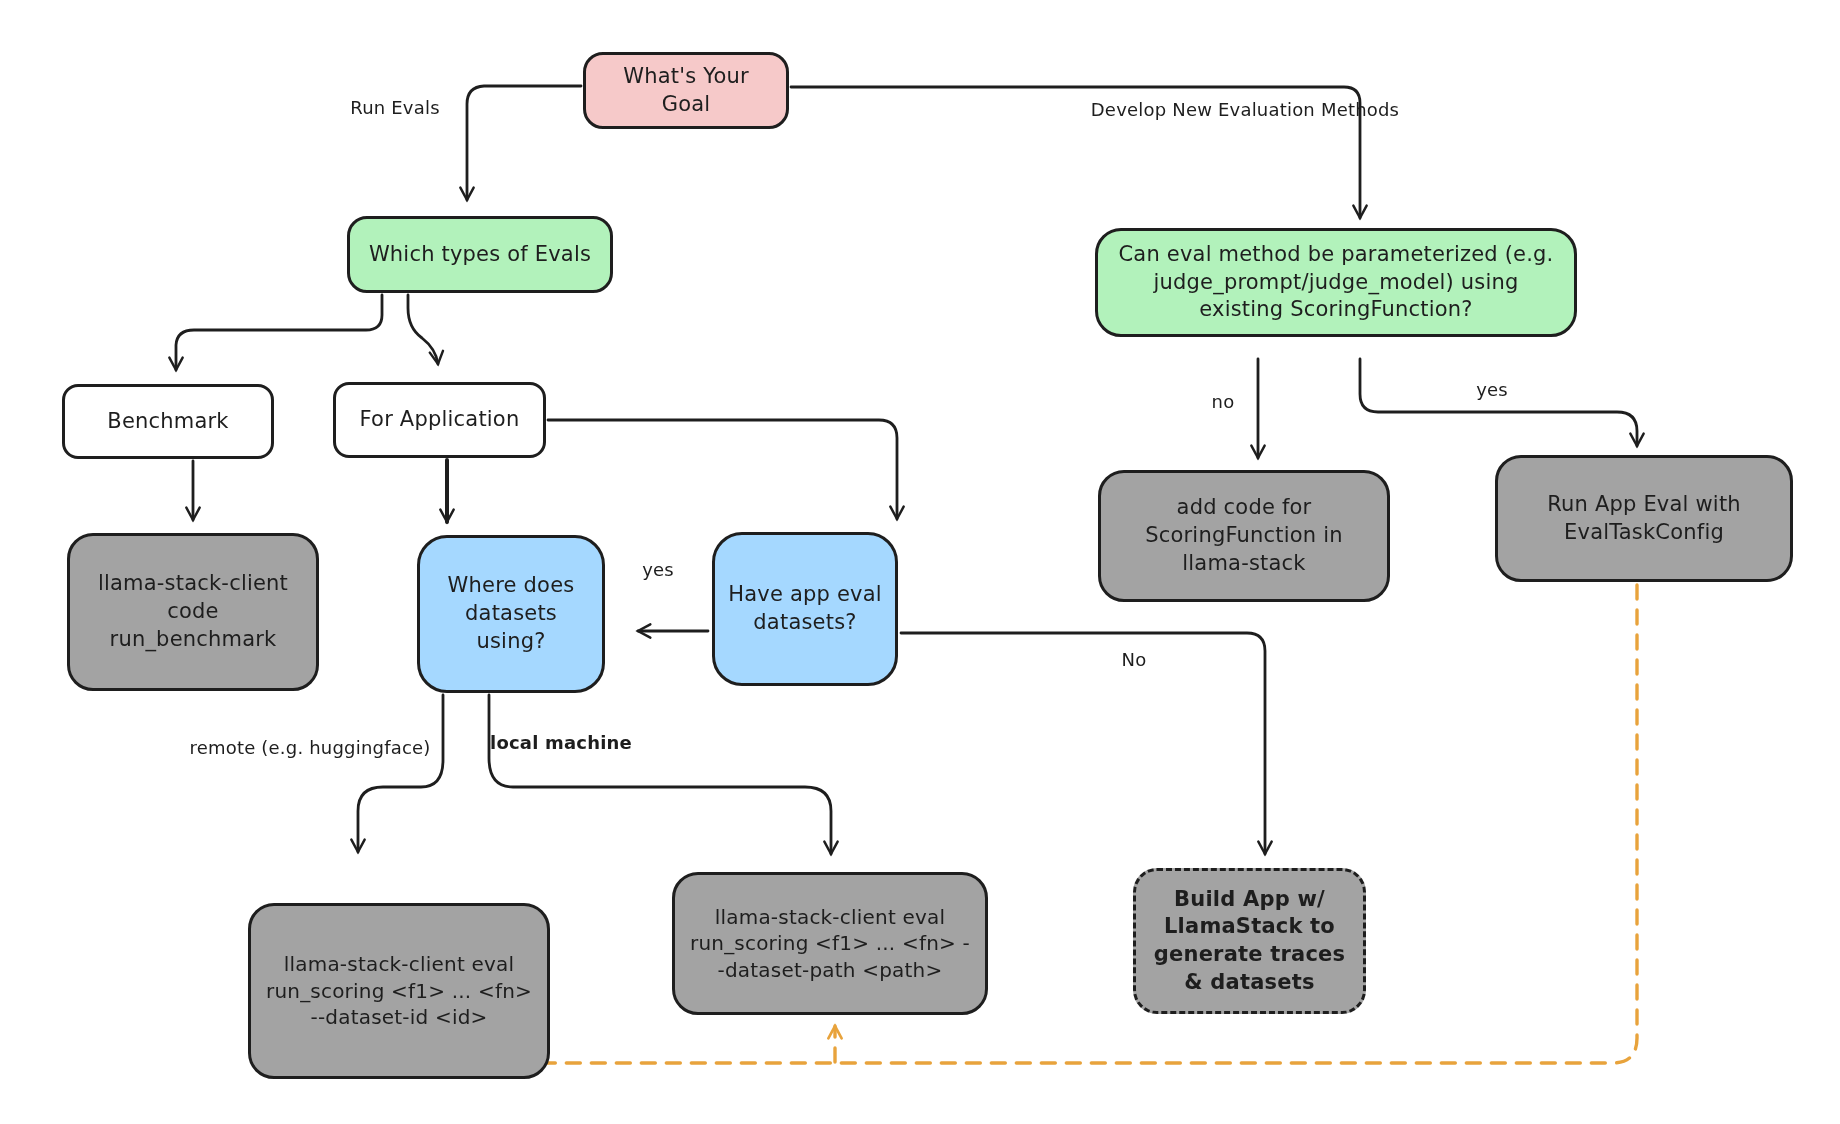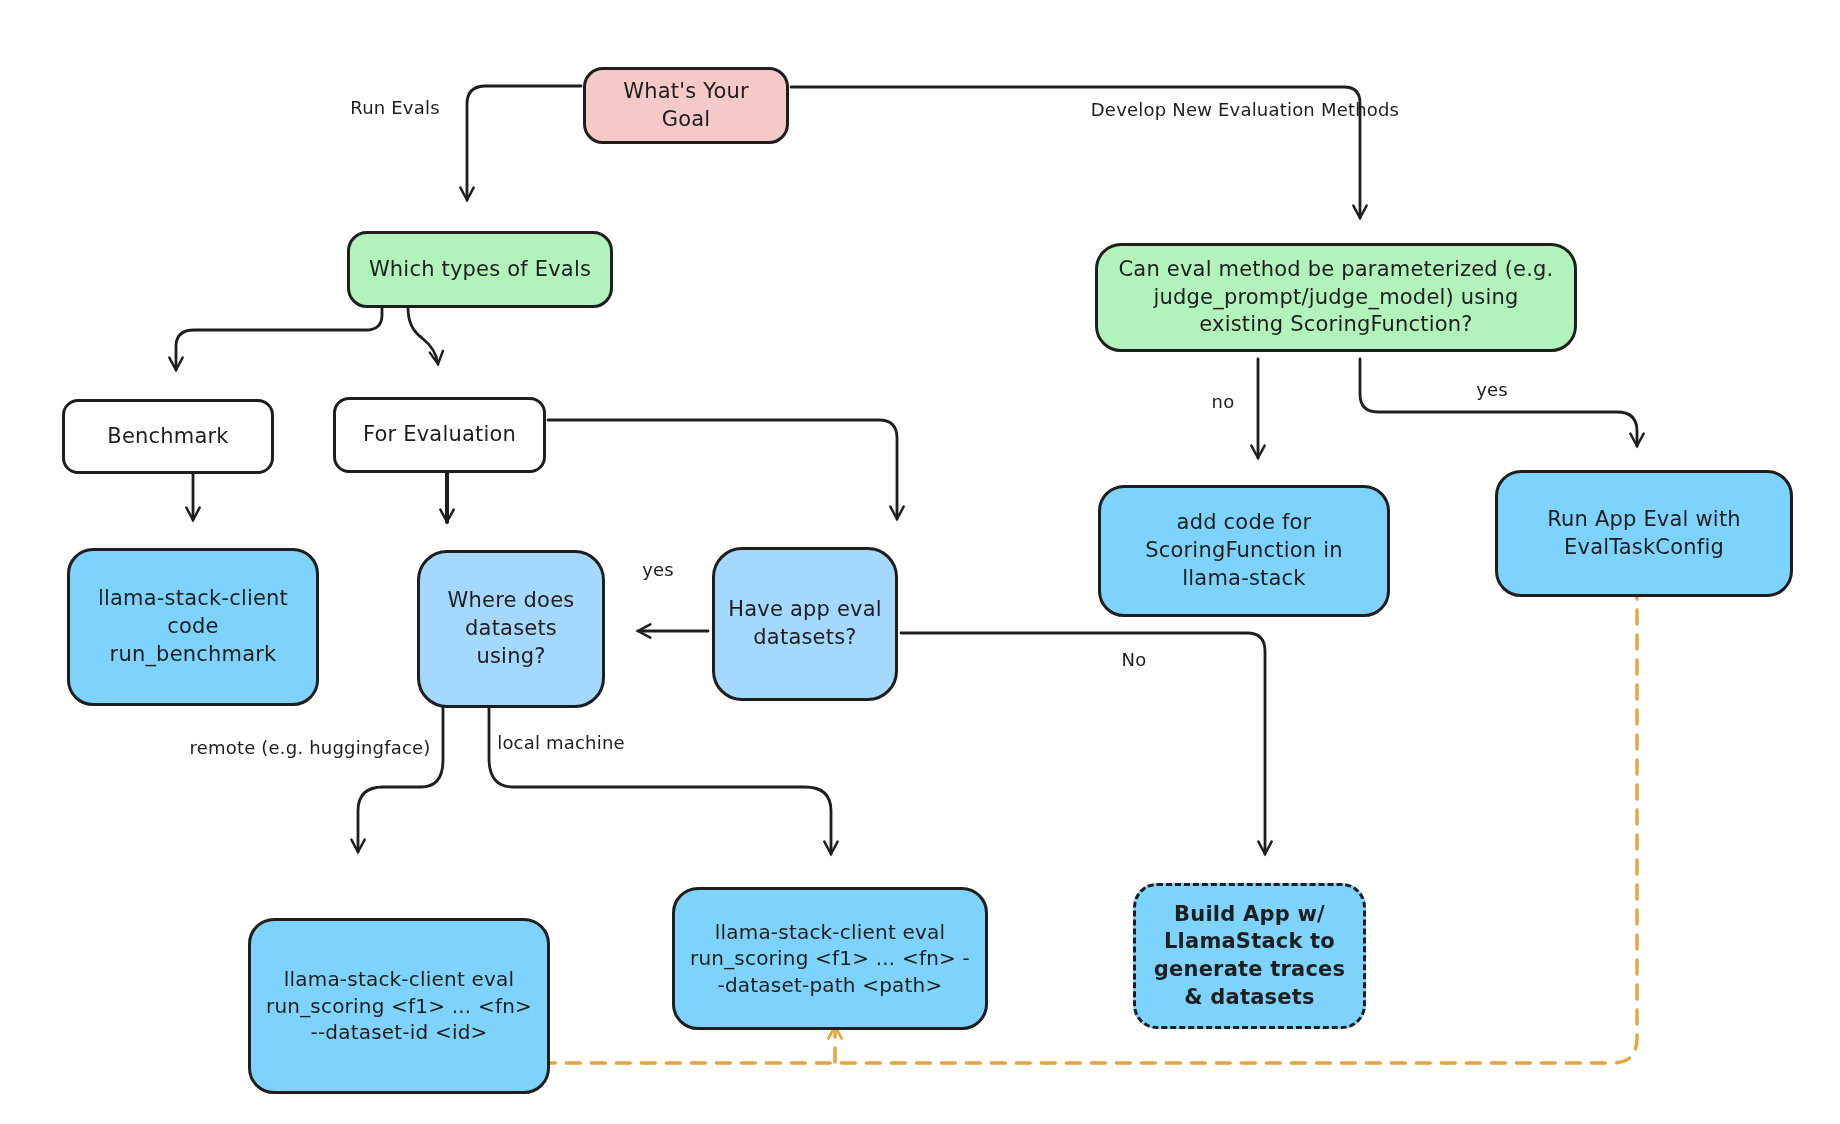--- a/index.html
+++ b/index.html
@@ -6,27 +6,26 @@
   #canvas{
     position:relative;width:1840px;height:1124px;background:#ffffff;overflow:hidden;
     font-family:"DejaVu Sans","Liberation Sans",sans-serif;color:#1e1e1e;
   }
   #wires{position:absolute;left:0;top:0;width:1840px;height:1124px;}
   .node{
     position:absolute;display:flex;align-items:center;justify-content:center;
     text-align:center;border:3px solid #1e1e1e;border-radius:26px;
     font-size:21px;line-height:1.32;padding:24px 12px;box-sizing:border-box;
     letter-spacing:.2px;
-    margin-top:15px;
   }
   .node.small-r{border-radius:16px;}
   .fill-pink{background:#f6c9c9;}
   .fill-green{background:#b2f2bb;}
   .fill-blue{background:#a5d8ff;}
-  .fill-yellow{background:#7dd3fc;}
+  .fill-yellow{background:#a3a3a3;}
   .fill-white{background:#ffffff;}
   .dashed{border-style:dashed;}
   .edge-label{
     position:absolute;text-align:center;font-size:18px;line-height:1.3;
     letter-spacing:.2px;white-space:normal;
   }
   
   #n-goal            {left:583px; top:52px;  width:206px; height:77px; border-radius:20px;}
   #n-which-types     {left:347px; top:216px; width:266px; height:77px; border-radius:20px;}
   #n-benchmark       {left:62px;  top:384px; width:212px; height:75px;}
@@ -41,21 +40,21 @@
   #n-run-scoring-path{left:672px; top:872px; width:316px; height:143px; font-size:20px;}
   #n-build-app       {left:1133px;top:868px; width:233px; height:146px; border-radius:24px;font-weight:bold;}
   
   #l-run-evals  {left:320px; top:96px;  width:150px;}
   #l-develop-new{left:1080px;top:98px;  width:330px;}
   #l-no-scoring {left:1196px;top:390px; width:54px;}
   #l-yes-scoring{left:1450px;top:378px; width:84px;}
   #l-yes-have   {left:618px; top:558px; width:80px;}
   #l-no-have    {left:1103px;top:648px; width:62px;}
   #l-remote     {left:163px; top:736px; width:294px;}
-  #l-local      {left:478px; top:731px; width:166px;}
+  #l-local      {left:478px; top:731px; width:166px;font-weight:bold;}
 </style>
 </head>
 <body>
 
 <div id="canvas">
 
   <svg id="wires" viewBox="0 0 1840 1124" xmlns="http://www.w3.org/2000/svg">
     <defs>
       <marker id="mv" viewBox="0 0 20 20" refX="16" refY="10" markerWidth="19" markerHeight="19" orient="auto-start-reverse" markerUnits="userSpaceOnUse">
         <path d="M3,3 L16,10 L3,17" fill="none" stroke="#1e1e1e" stroke-width="2.6" stroke-linecap="round"></path>
@@ -88,21 +87,21 @@
   <div class="node fill-pink" id="n-goal">
     <span>What's Your Goal</span>
   </div>
   <div class="node fill-green" id="n-which-types">
     <span>Which types of Evals</span>
   </div>
   <div class="node fill-white small-r" id="n-benchmark">
     <span>Benchmark</span>
   </div>
   <div class="node fill-white small-r" id="n-for-application">
-    <span>For Evaluation</span>
+    <span>For Application</span>
   </div>
   <div class="node fill-yellow" id="n-run-benchmark">
     <span>llama-stack-client code run_benchmark</span>
   </div>
   <div class="node fill-blue" id="n-where-datasets">
     <span>Where does datasets using?</span>
   </div>
   <div class="node fill-blue" id="n-have-datasets">
     <span>Have app eval datasets?</span>
   </div>

